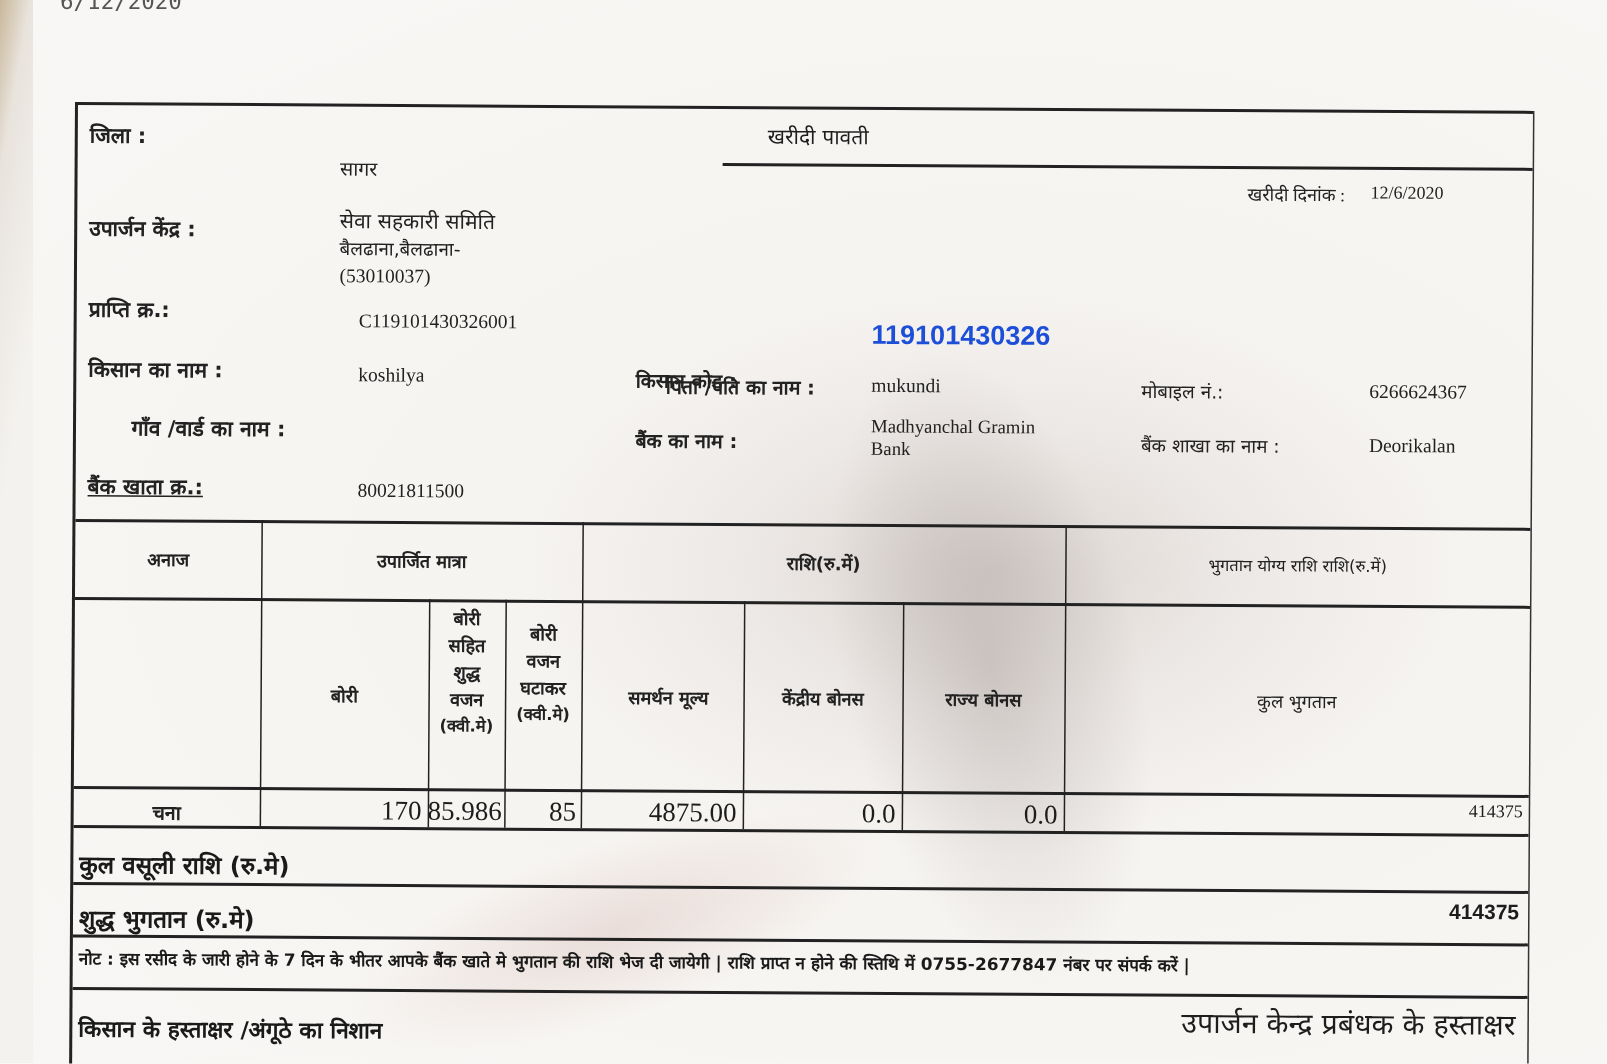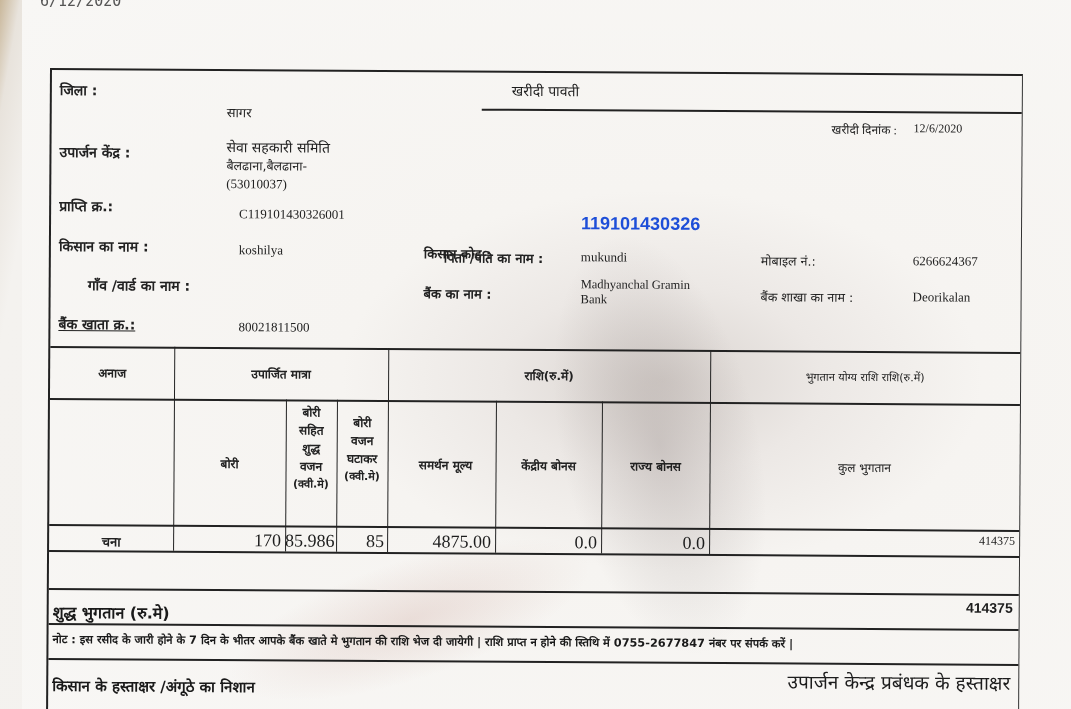--- a/index.html
+++ b/index.html
@@ -132,20 +132,21 @@
 
   <div class="t th" style="left:0; width:124px; top:464px; font-size:13px;">चना</div>
   <div class="t cellnum" style="left:124px; width:108px; top:461px;">170</div>
   <div class="t cellnum" style="left:236px; width:49px; top:461px;">85.986</div>
   <div class="t cellnum" style="left:287px; width:48px; top:461px;">85</div>
   <div class="t cellnum" style="left:338px; width:104px; top:461px;">4875.00</div>
   <div class="t cellnum" style="left:446px; width:102px; top:461px;">0.0</div>
   <div class="t cellnum" style="left:552px; width:104px; top:461px;">0.0</div>
   <div class="t cellnum" style="left:660px; width:306px; top:460px; font-size:12px;">414375</div>
 
+  <div class="t big" style="left:4px; top:497px;">कुल वसूली राशि (रु.मे)</div>
   <div class="hline" style="top:520px;"></div>
   <div class="t big" style="left:4px; top:533px;">शुद्ध भुगतान (रु.मे)</div>
   <div class="t" style="right:6px; top:526px; font-family:'Liberation Sans',sans-serif; font-weight:bold; font-size:14px;">414375</div>
   <div class="hline" style="top:555px;"></div>
   <div class="t note" style="left:4px; top:563px;">नोट : इस रसीद के जारी होने के 7 दिन के भीतर आपके बैंक खाते मे भुगतान की राशि भेज दी जायेगी | राशि प्राप्त न होने की स्तिथि में 0755-2677847 नंबर पर संपर्क करें |</div>
   <div class="hline" style="top:590px;"></div>
   <div class="t big" style="left:4px; top:607px; font-size:15px;">किसान के हस्ताक्षर /अंगूठे का निशान</div>
   <div class="t" style="right:8px; top:596px; font-family:'DejaVu Sans',sans-serif; font-size:19px;">उपार्जन केन्द्र प्रबंधक के हस्ताक्षर</div>
 </div>
 

